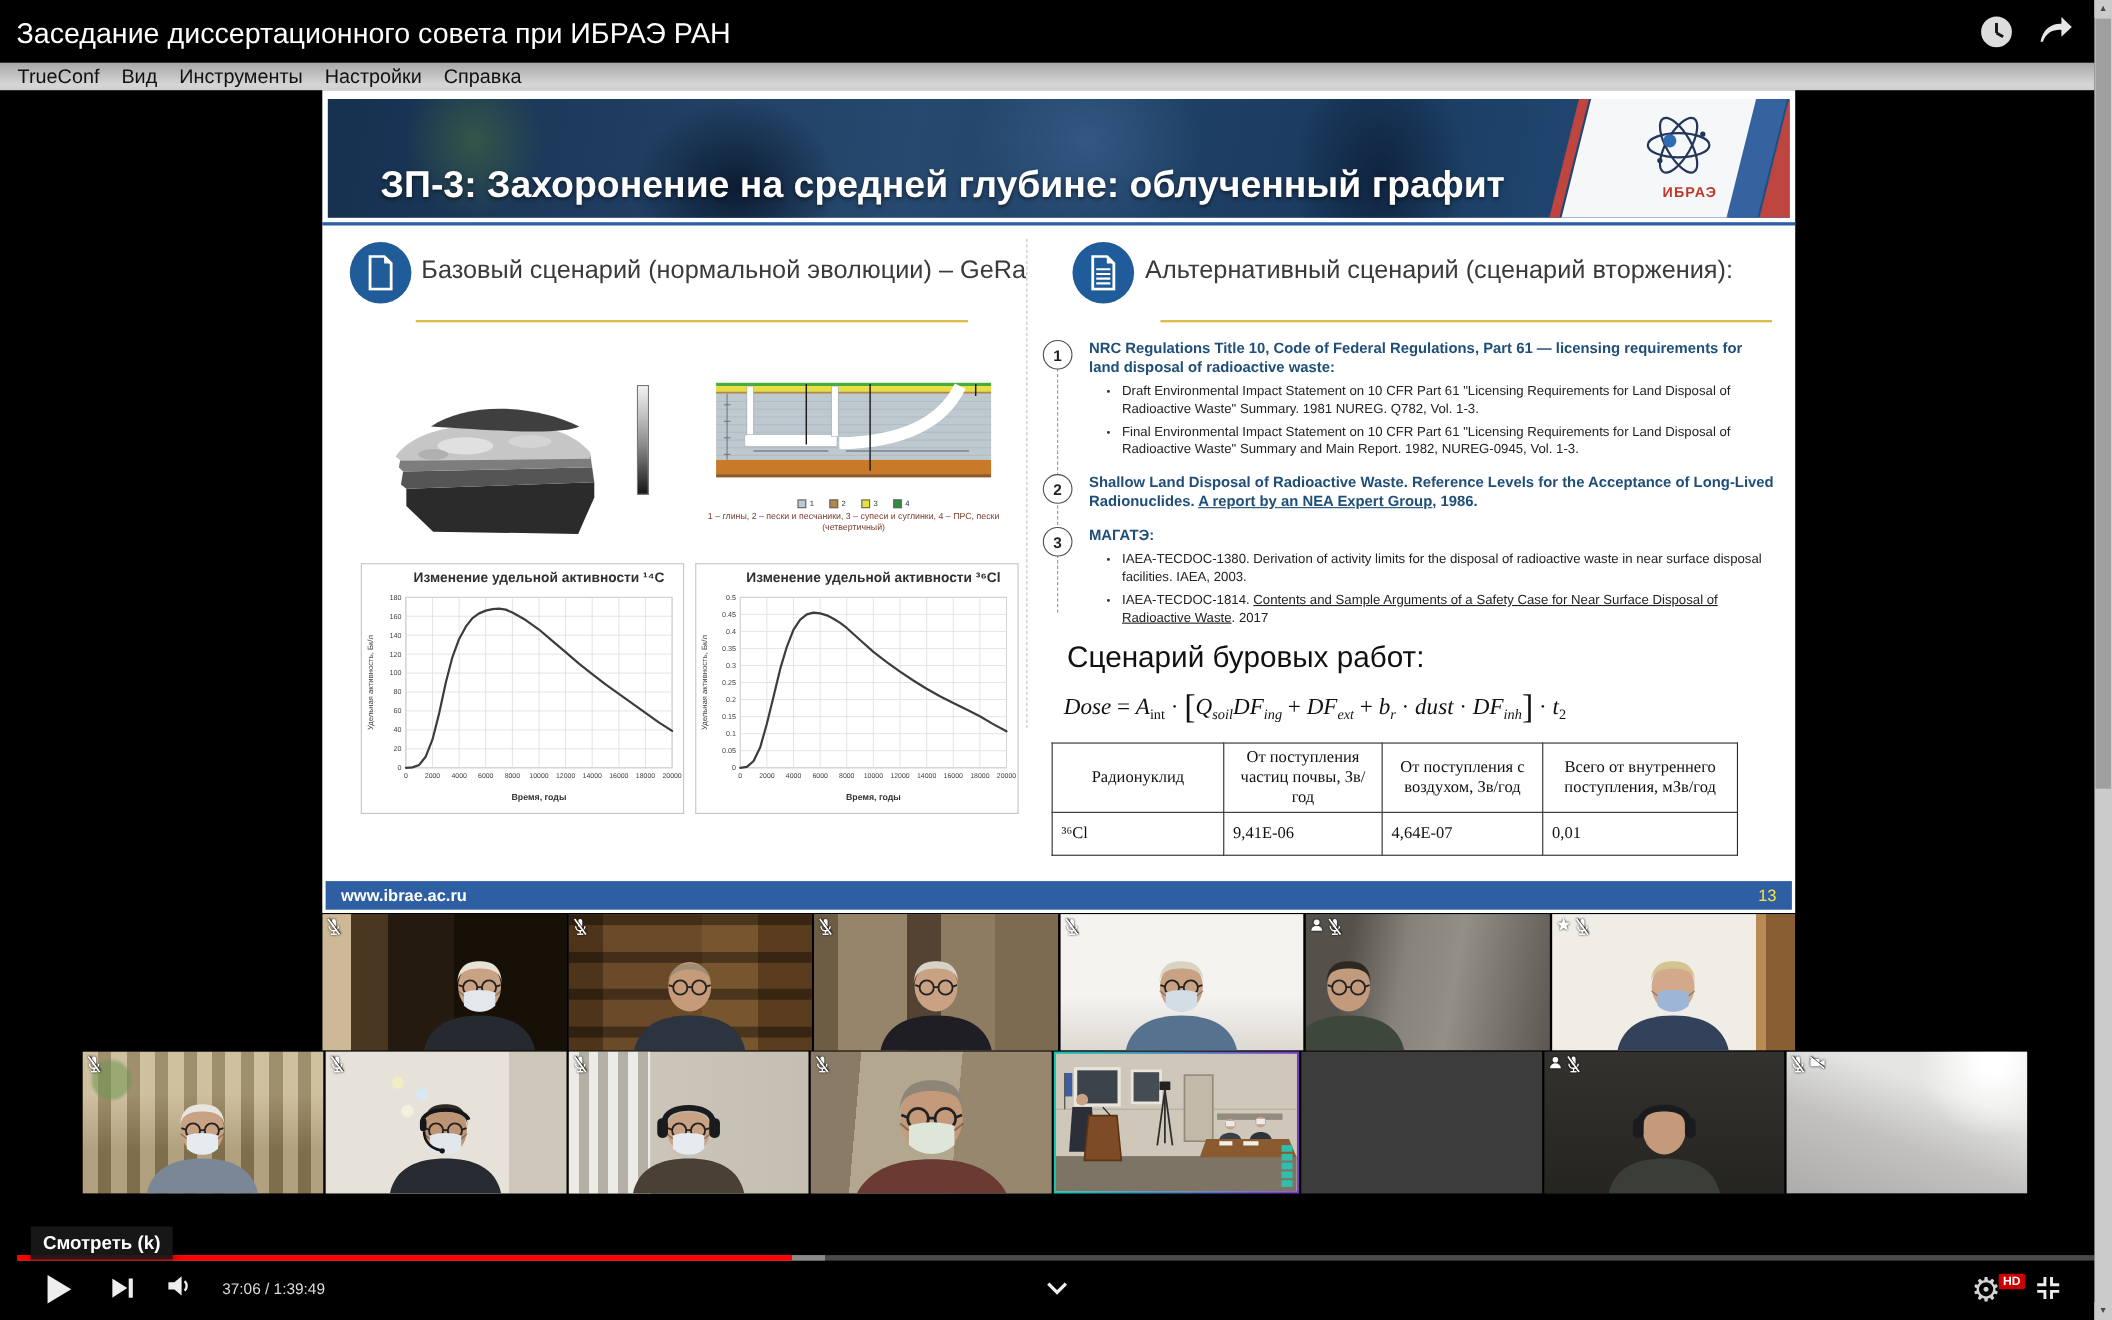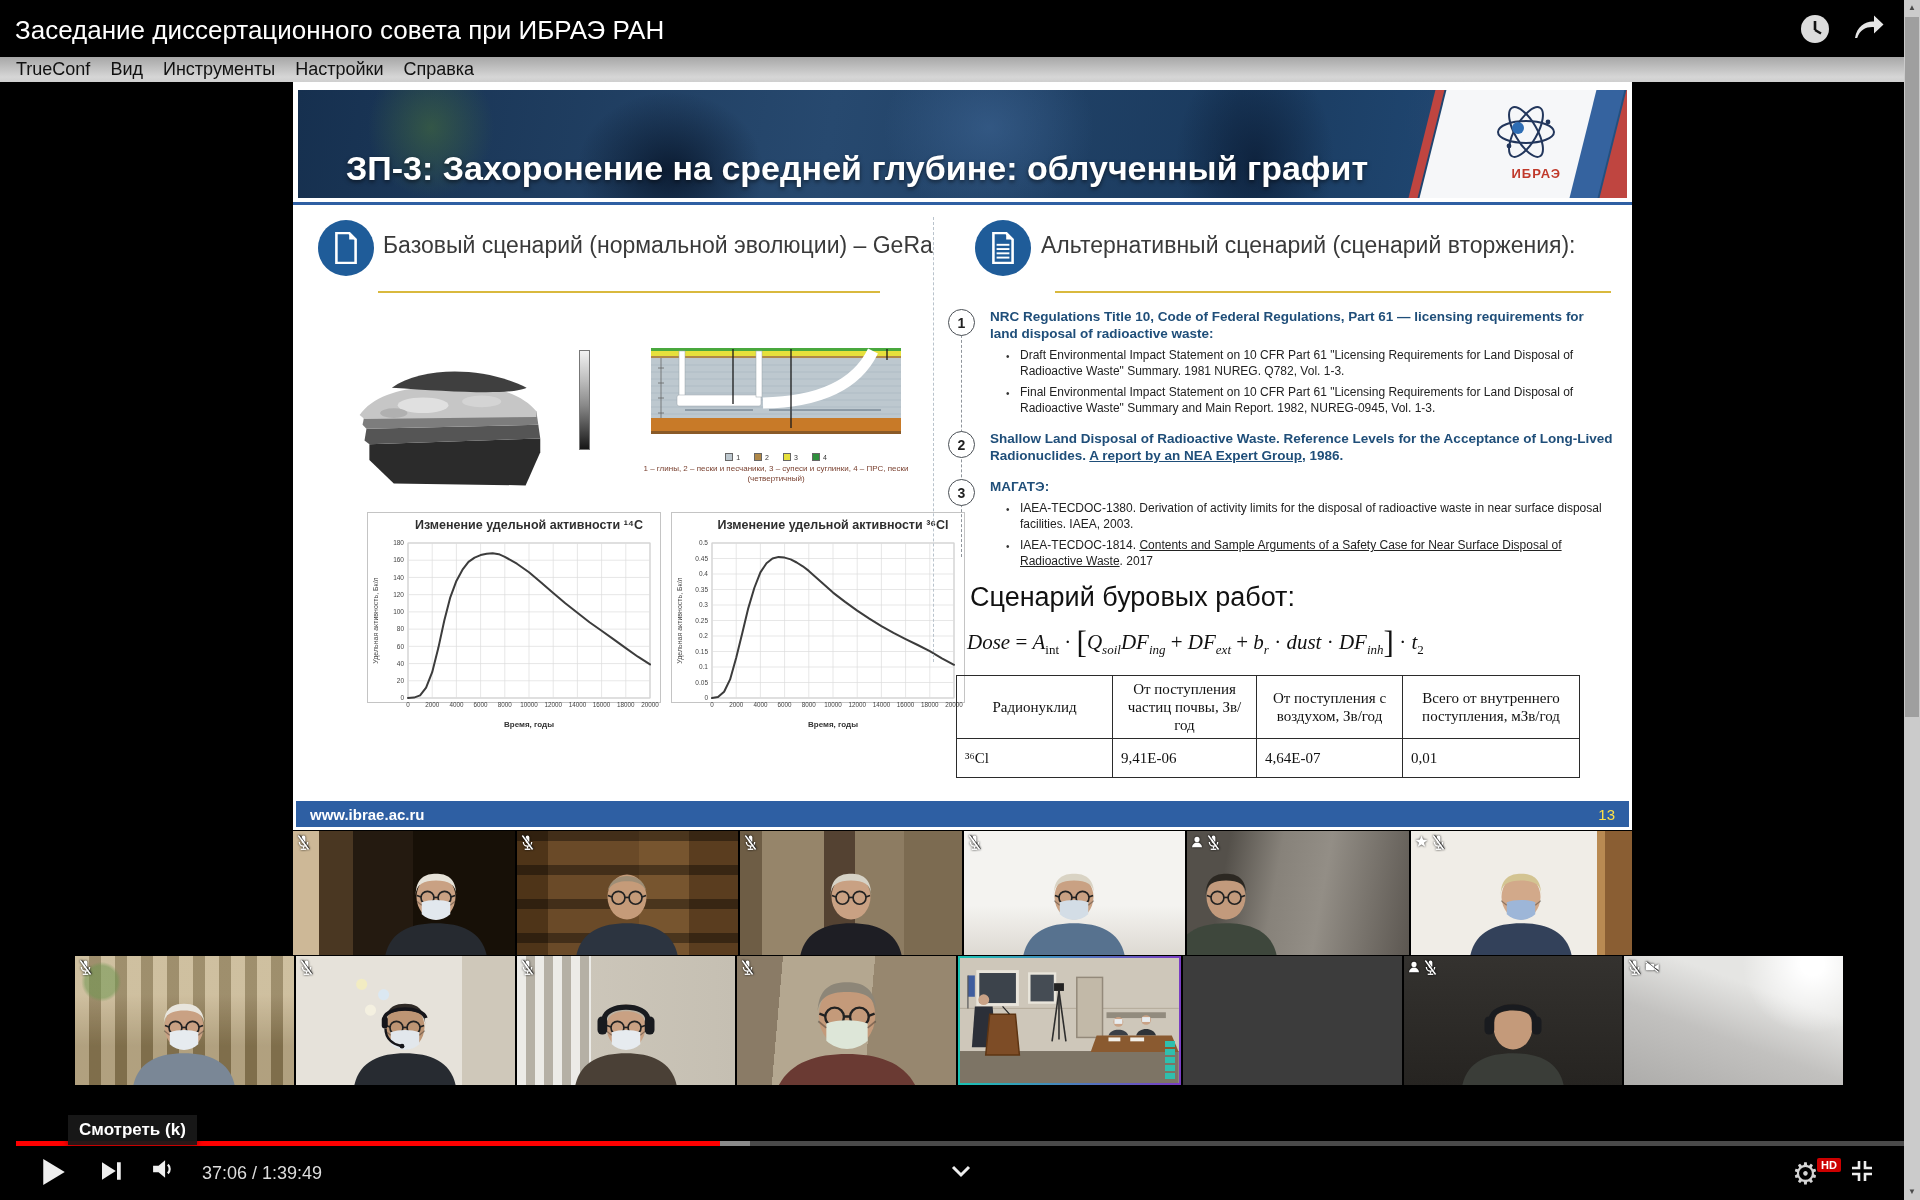--- a/index.html
+++ b/index.html
@@ -53,22 +53,22 @@
   #terrain-box { position:absolute; left:42px; top:253px; }
   #colorbar { position:absolute; left:286px; top:268px; width:11px; height:100px;
               border:1px solid #777;
               background:linear-gradient(180deg,#f2f2f2,#bdbdbd 30%,#8a8a8a 55%,#4a4a4a 80%,#161616); }
   #xsection-box { position:absolute; left:348px; top:258px; width:270px; }
   #xsection-legend { display:flex; justify-content:center; gap:14px; margin-top:4px; align-items:center; }
   .leg-item { display:flex; align-items:center; gap:3px; font-size:7px; color:#333; }
   .leg-sq { width:8px; height:8px; border:0.5px solid #666; display:inline-block; }
   #xsection-caption { margin-top:3px; font-size:8px; color:#7a4130; text-align:center; line-height:10px; }
 
-  .chart-panel { position:absolute; top:430px; width:294px; height:191px; background:#fff;
-                 border:1px solid #c4c4c4;margin-left:39px; }
+  .chart-panel { position:absolute; top:430px; width:294px; height:228px; background:#fff;
+                 border:1px solid #c4c4c4; }
   #chart-c14 { left:35px; }
   #chart-cl36 { left:339px; }
 
   
   #col-divider { position:absolute; left:640px; top:135px; height:445px; border-left:1px dashed #b9c3cc; }
   #items-box { position:absolute; left:655px; top:226px; width:665px; }
   #items-rail { position:absolute; left:13px; top:12px; bottom:26px; border-left:1px dashed #8f959b; }
   .num-item { position:relative; margin-bottom:14px; }
   .num-circle { position:absolute; left:0; top:1px; width:27px; height:27px; border:1.5px solid #4a4f55;
                 border-radius:50%; background:#fff; display:flex; align-items:center; justify-content:center;
@@ -141,27 +141,27 @@
   .sc-s12 { background:linear-gradient(180deg,#34322f,#262421); }
   .sc-dark { background:#3c3c3c; }
   .sc-s13 { background:
       radial-gradient(circle at 86% 6%, #ffffff 0 12px, rgba(255,255,255,0) 70px),
       linear-gradient(200deg,#e5e5e3 0 30%,#c2c1bf 60%,#adacaa); }
   .sc-room { background:#cec7ba; }
 
   
   #tooltip { position:absolute; left:28px; top:1115px; background:rgba(25,25,25,.93); color:#fff;
              font-size:17px; font-weight:bold; padding:5px 11px; z-index:10;
-             box-shadow:0 0 6px rgba(0,0,0,.5);margin-left:40px; }
+             box-shadow:0 0 6px rgba(0,0,0,.5); }
   #progress { position:absolute; left:16px; top:1141px; width:1888px; height:5px; background:#4a4a4a; cursor:pointer; }
   #progress-buffer { position:absolute; left:0; top:0; height:100%; background:#8b8b8b; }
   #progress-played { position:absolute; left:0; top:0; height:100%; background:#f00; }
   #controls { position:absolute; left:0; top:1150px; width:1920px; height:50px; }
   .ctl { position:absolute; cursor:pointer; }
-  #time-display { position:absolute; left:202px; top:13px; color:#ddd; font-size:18px; }
+  #time-display { position:absolute; left:202px; top:13px; color:#ddd; font-size:14px; }
   #hd-badge { position:absolute; left:1817px; top:1158px; background:#c00; color:#fff; font-weight:bold;
               font-size:11px; padding:1px 4px; border-radius:2px; z-index:6; cursor:pointer; }
   #gear { position:absolute; left:1792px; top:1156px; font-size:30px; color:#d4d4d4; cursor:pointer;
           font-family:"DejaVu Sans",sans-serif; }
 
   
   #scrollbar { position:absolute; right:0; top:0; width:16px; height:1200px; background:#cbcbcb; }
   .sb-arrow { position:absolute; left:0; width:16px; height:16px; background:#cbcbcb; color:#4a4a4a;
               font-size:8px; text-align:center; line-height:16px; cursor:pointer; }
   #sb-up { top:0; } #sb-down { bottom:0; }

